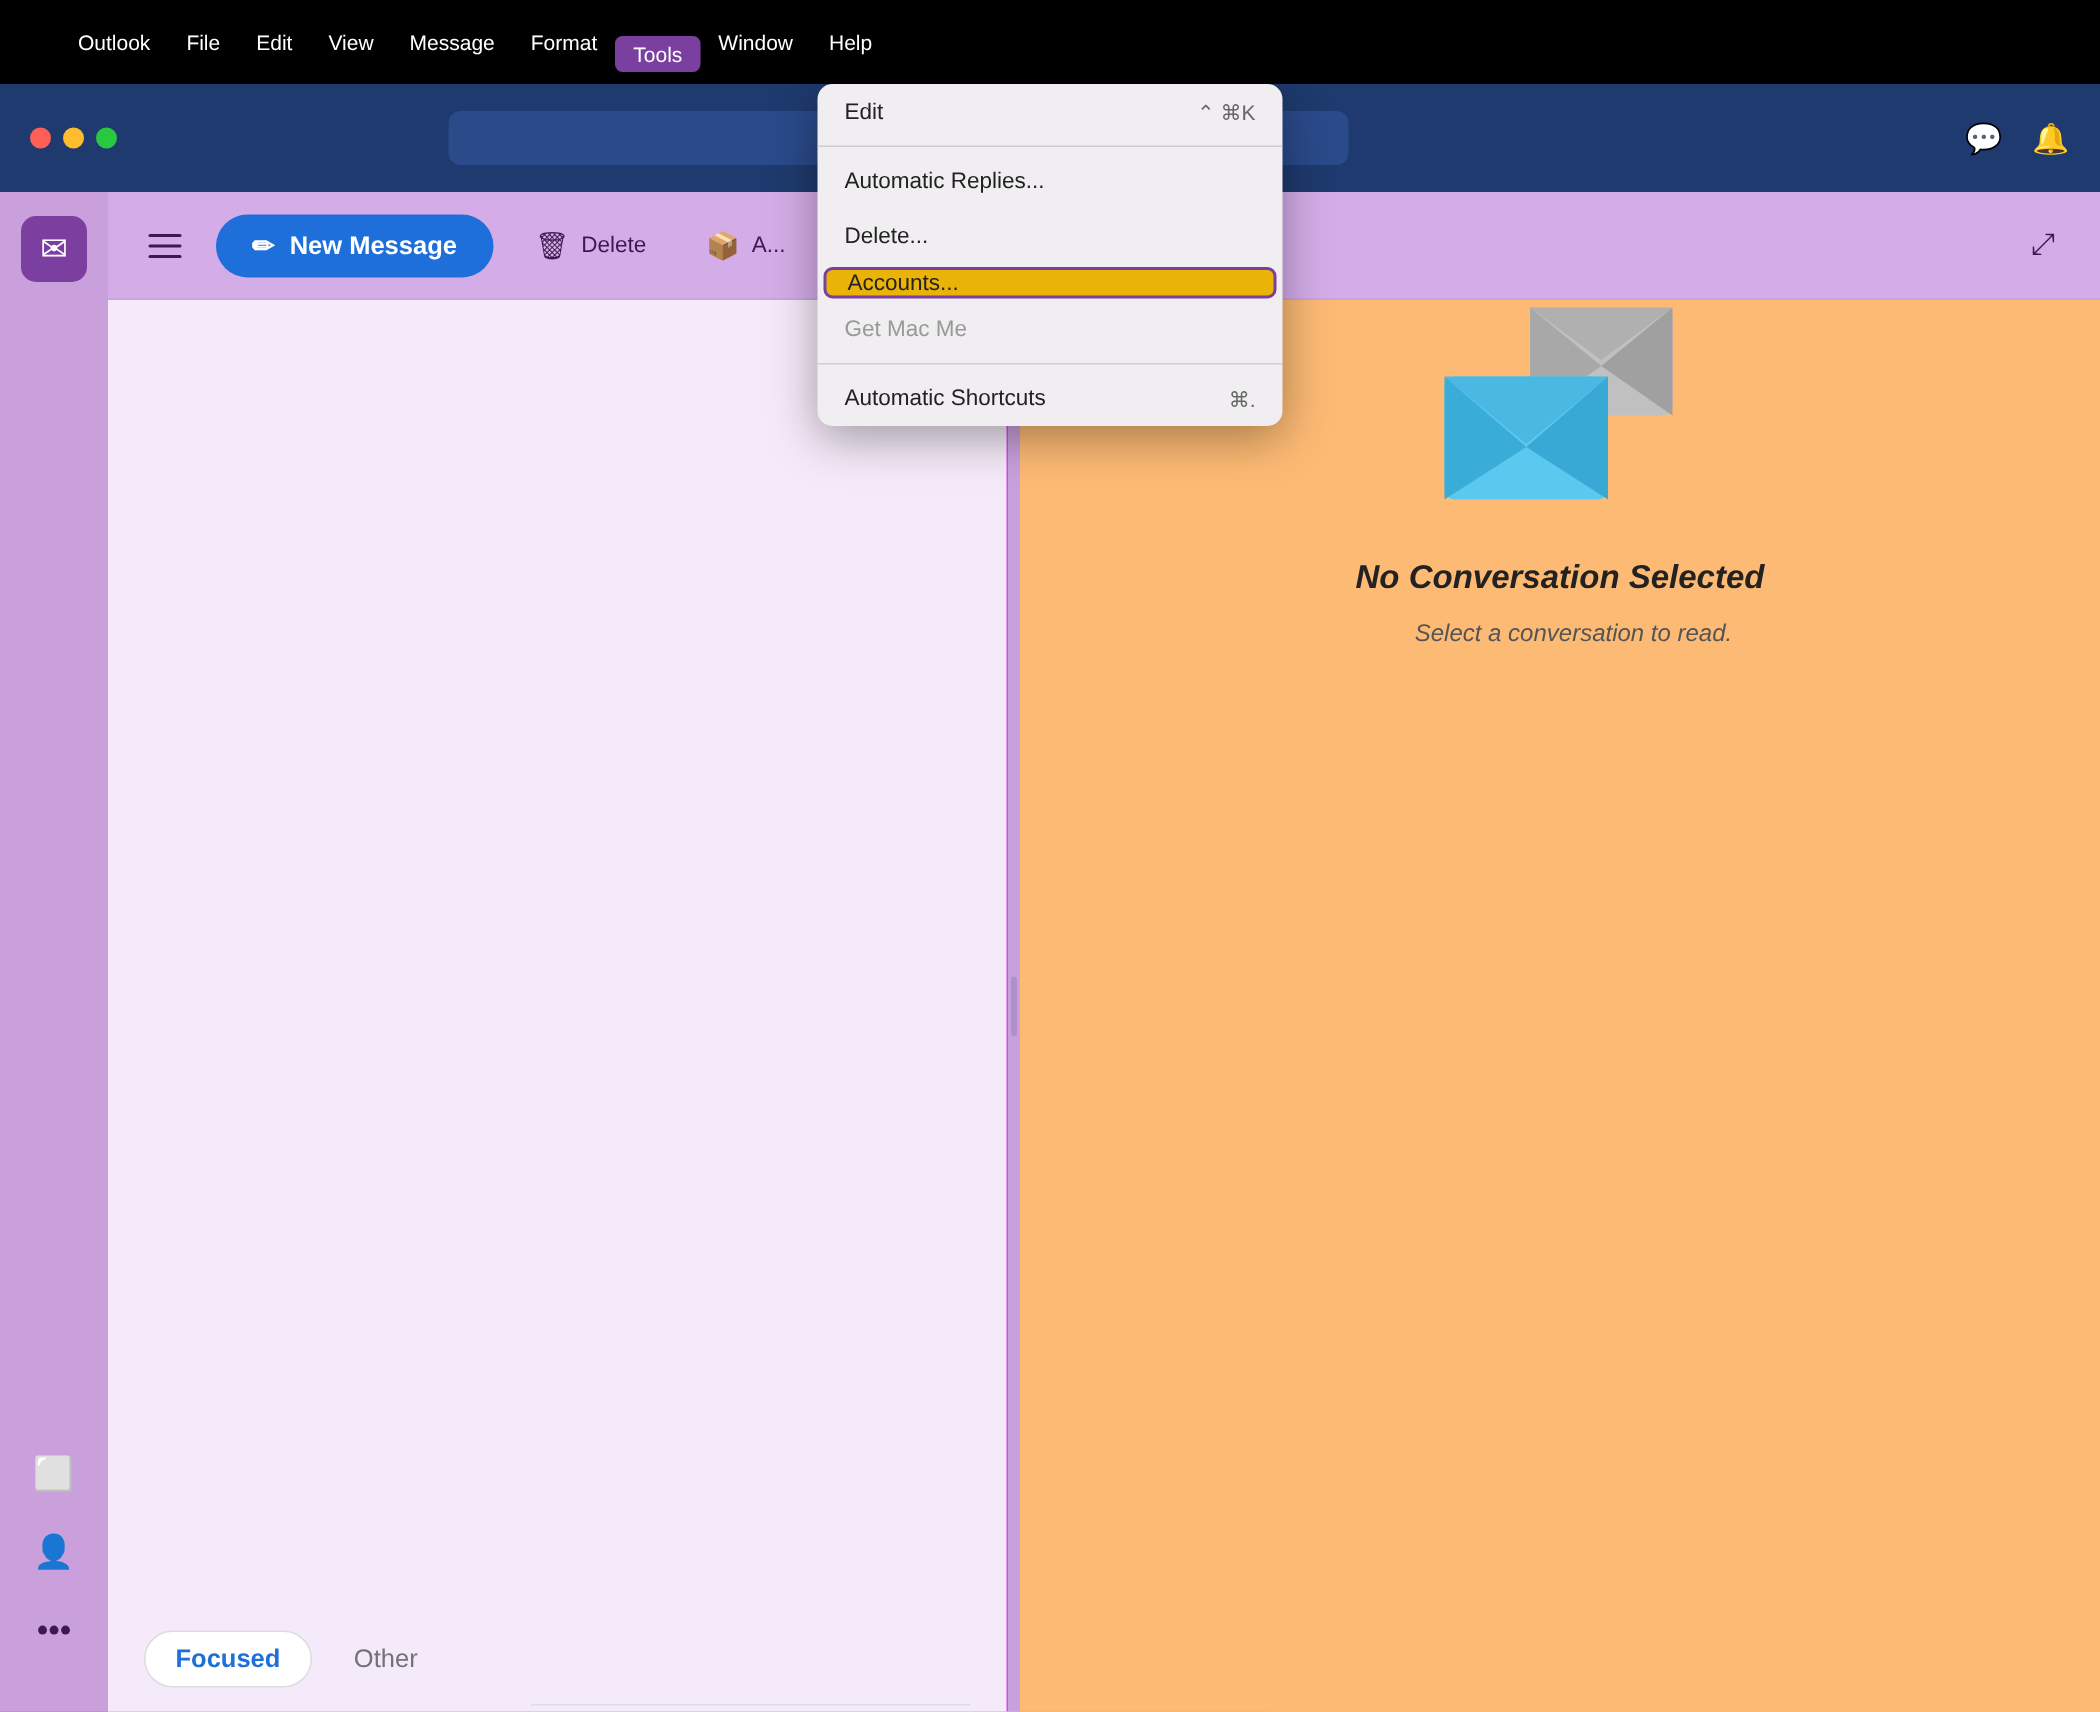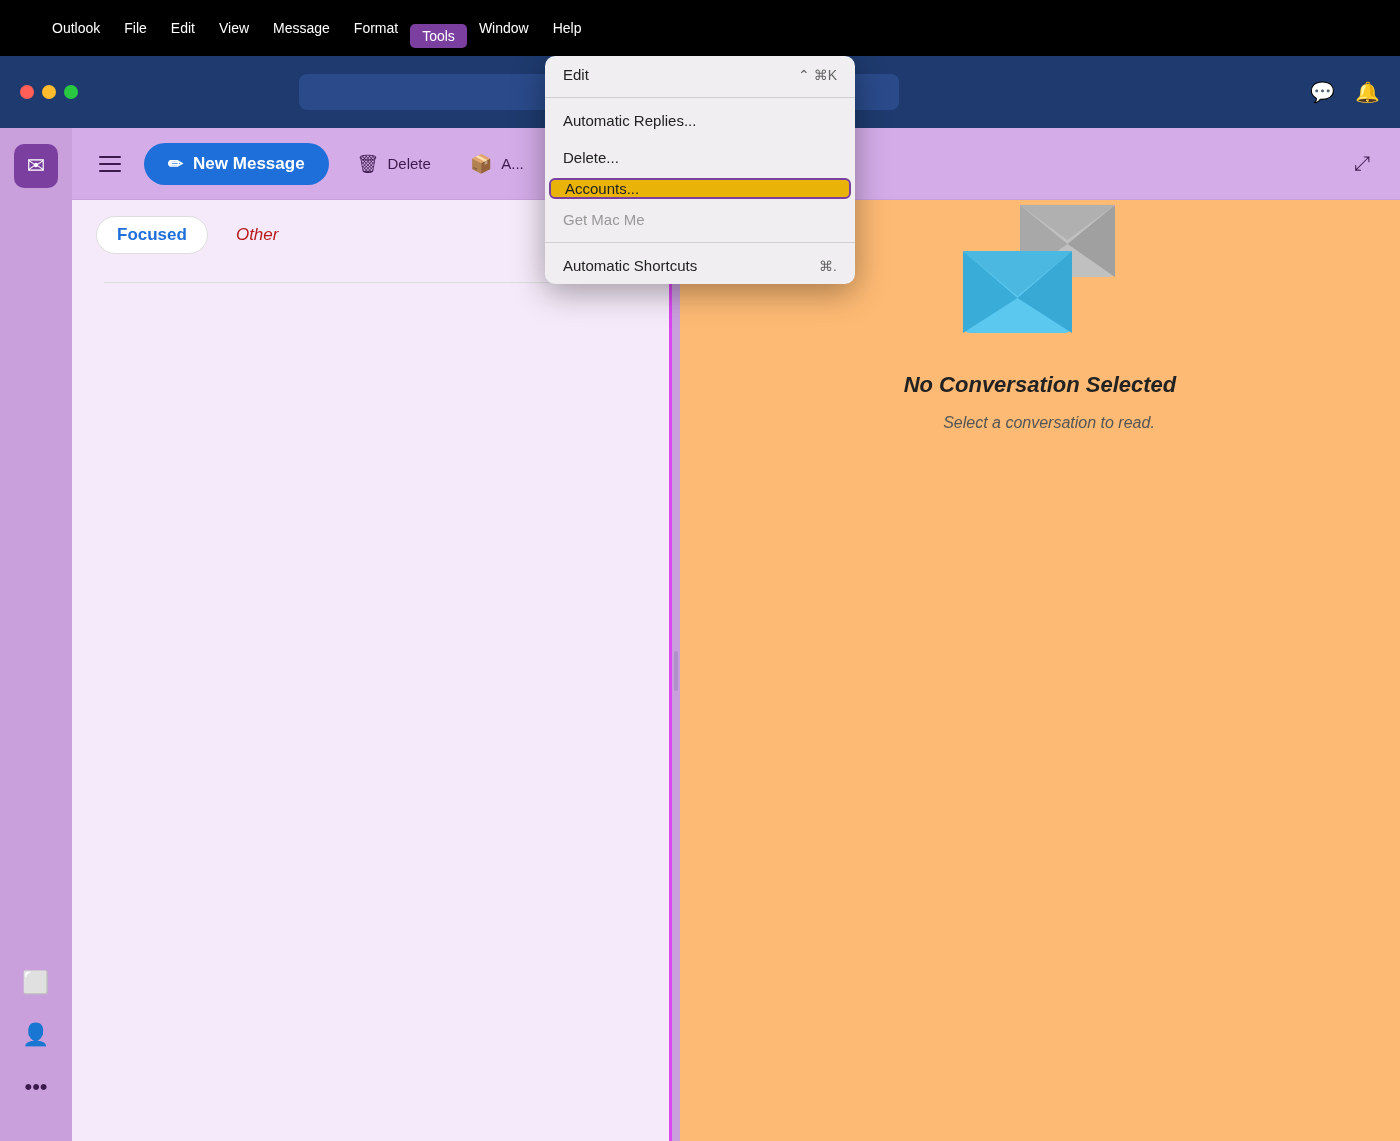--- a/index.html
+++ b/index.html
@@ -217,22 +217,23 @@
     .two-panel {
       display: flex;
       flex: 1;
     }
 
     
     .email-list-panel {
       width: 600px;
       background: #F5EAF9;
       display: flex;
-      flex-direction: column;
-      border-right: 3px solid #d946ef;
+      flex-direction: row;
+      border-right: 1px solid #d946ef;
+      align-items: flex-end;
     }
 
     .tabs-row {
       display: flex;
       align-items: center;
       padding: 16px 24px;
       gap: 8px;
     }
     .tab-btn {
       padding: 8px 20px;
@@ -243,22 +244,21 @@
       border: none;
     }
     .tab-btn.active {
       background: #fff;
       color: #1E6FD9;
       font-weight: 700;
       border: 1px solid #ddd;
     }
     .tab-btn.inactive {
       background: transparent;
-      color: #b91c1c;
-      font-style: italic;
+      color: #737373;
     }
 
     .email-list-content {
       flex: 1;
       padding: 0 16px;
       position: relative;
     }
     .email-group-label {
       font-size: 13px;
       color: #888;

